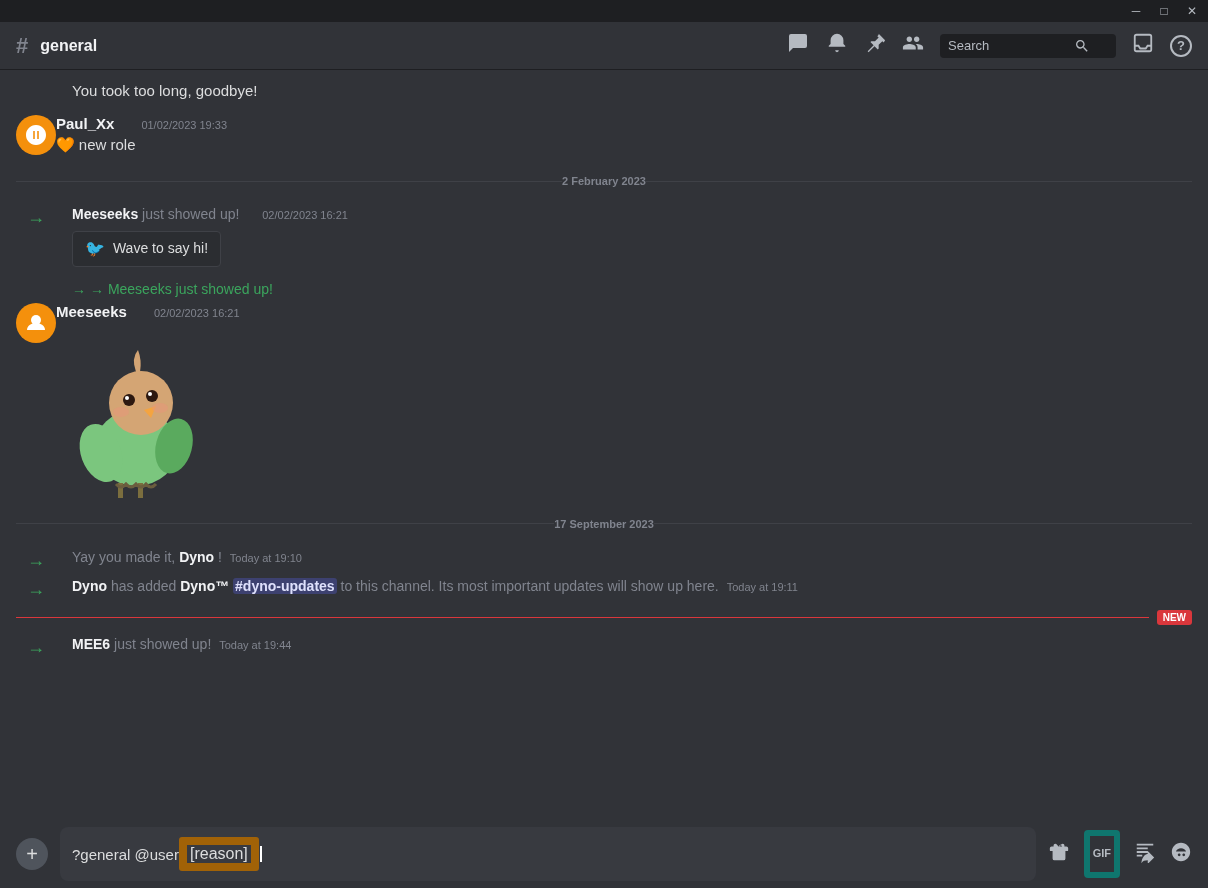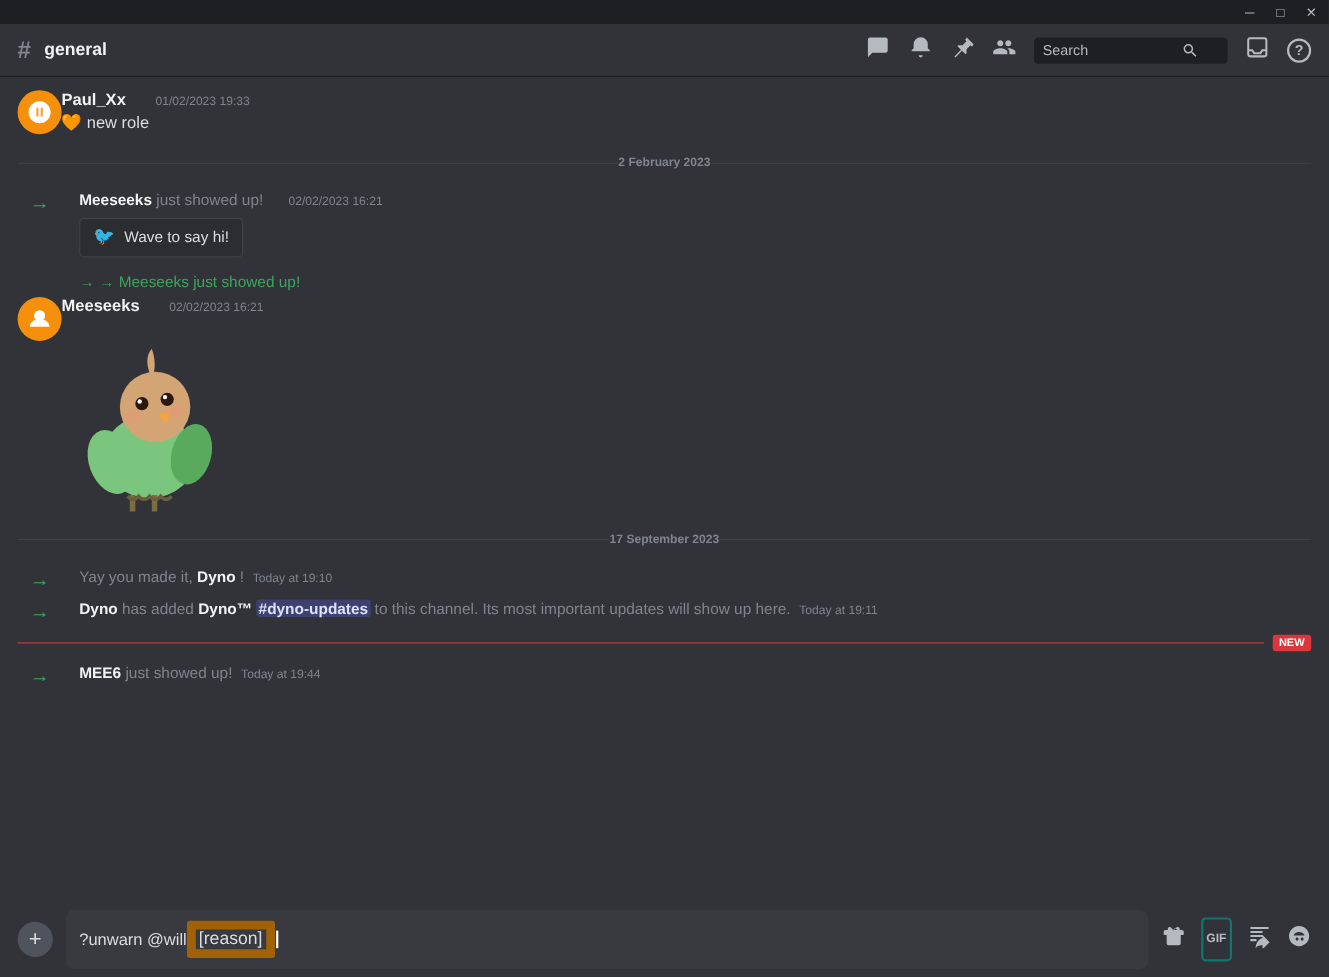--- a/index.html
+++ b/index.html
@@ -409,20 +409,21 @@
 
     <span class="header-icon" style="border:2px solid #b5bac1; border-radius:50%; width:22px; height:22px; display:flex; align-items:center; justify-content:center; font-size:13px; font-weight:700; color:#b5bac1;">
       <span>?</span>
     </span>
   </div>
 </div>
 
 <div class="main">
   <div class="messages-area">
 
+    <div class="top-truncated">You took too long, goodbye!</div>
 
     <div class="message-group" style="margin-top:8px;">
       <div class="avatar discord-orange">
         <svg width="24" height="24" viewBox="0 0 24 24" fill="white">
           <circle cx="12" cy="12" r="10" fill="white" opacity="0.2"></circle>
           <path d="M12 2C6.48 2 2 6.48 2 12s4.48 10 10 10 10-4.48 10-10S17.52 2 12 2zm-1 14H9V8h2v8zm4 0h-2V8h2v8z" fill="white"></path>
         </svg>
       </div>
       <div class="message-content">
         <div class="message-header">
@@ -556,33 +557,33 @@
       </div>
     </div>
 
   </div>
 
   <div class="input-area">
     <div class="input-plus">
       <span>+</span>
     </div>
     <div class="input-box">
-      <span class="input-text">?unwarn @will </span>
+      <span class="input-text">?general @user </span>
       <span class="input-reason">[reason]</span>
       <span class="input-cursor"></span>
     </div>
     <div class="input-icons">
 
       <span class="input-icon">
         <svg width="22" height="22" viewBox="0 0 24 24" fill="#b5bac1">
           <path d="M20 6h-2.18c.07-.29.18-.57.18-.88A2.12 2.12 0 0016 3c-.77 0-1.39.37-1.81.96L12 6.41l-2.19-2.45C9.39 3.37 8.77 3 8 3a2.12 2.12 0 00-2 2.12c0 .31.11.59.18.88H4a2 2 0 00-2 2v2a1 1 0 001 1h18a1 1 0 001-1V8a2 2 0 00-2-2zm-8.5 0l1.5-1.67.5-.56.5.56 1.5 1.67h-4zM5 11v8a2 2 0 002 2h10a2 2 0 002-2v-8H5z"></path>
         </svg>
       </span>
 
-      <div class="input-icon" style="border:2px solid #0f766e; border-radius:4px; font-size:11px; font-weight:700; padding:11px 3px; color:#b5bac1; line-height:1.2;">
+      <div class="input-icon" style="border:6px solid #0f766e; border-radius:4px; font-size:11px; font-weight:700; padding:11px 3px; color:#b5bac1; line-height:1.2;">
         <span>GIF</span>
       </div>
 
       <span class="input-icon">
         <svg width="22" height="22" viewBox="0 0 24 24" fill="#b5bac1">
           <path d="M3 3h18v2H3V3zm0 4h12v2H3V7zm0 4h12v2H3v-2zm0 4h6v2H3v-2zM15 11l7 7-7 7v-4c-4 0-7 1-7 5 0-7 3-11 7-12v-3z"></path>
         </svg>
       </span>
 
       <span class="input-icon">

